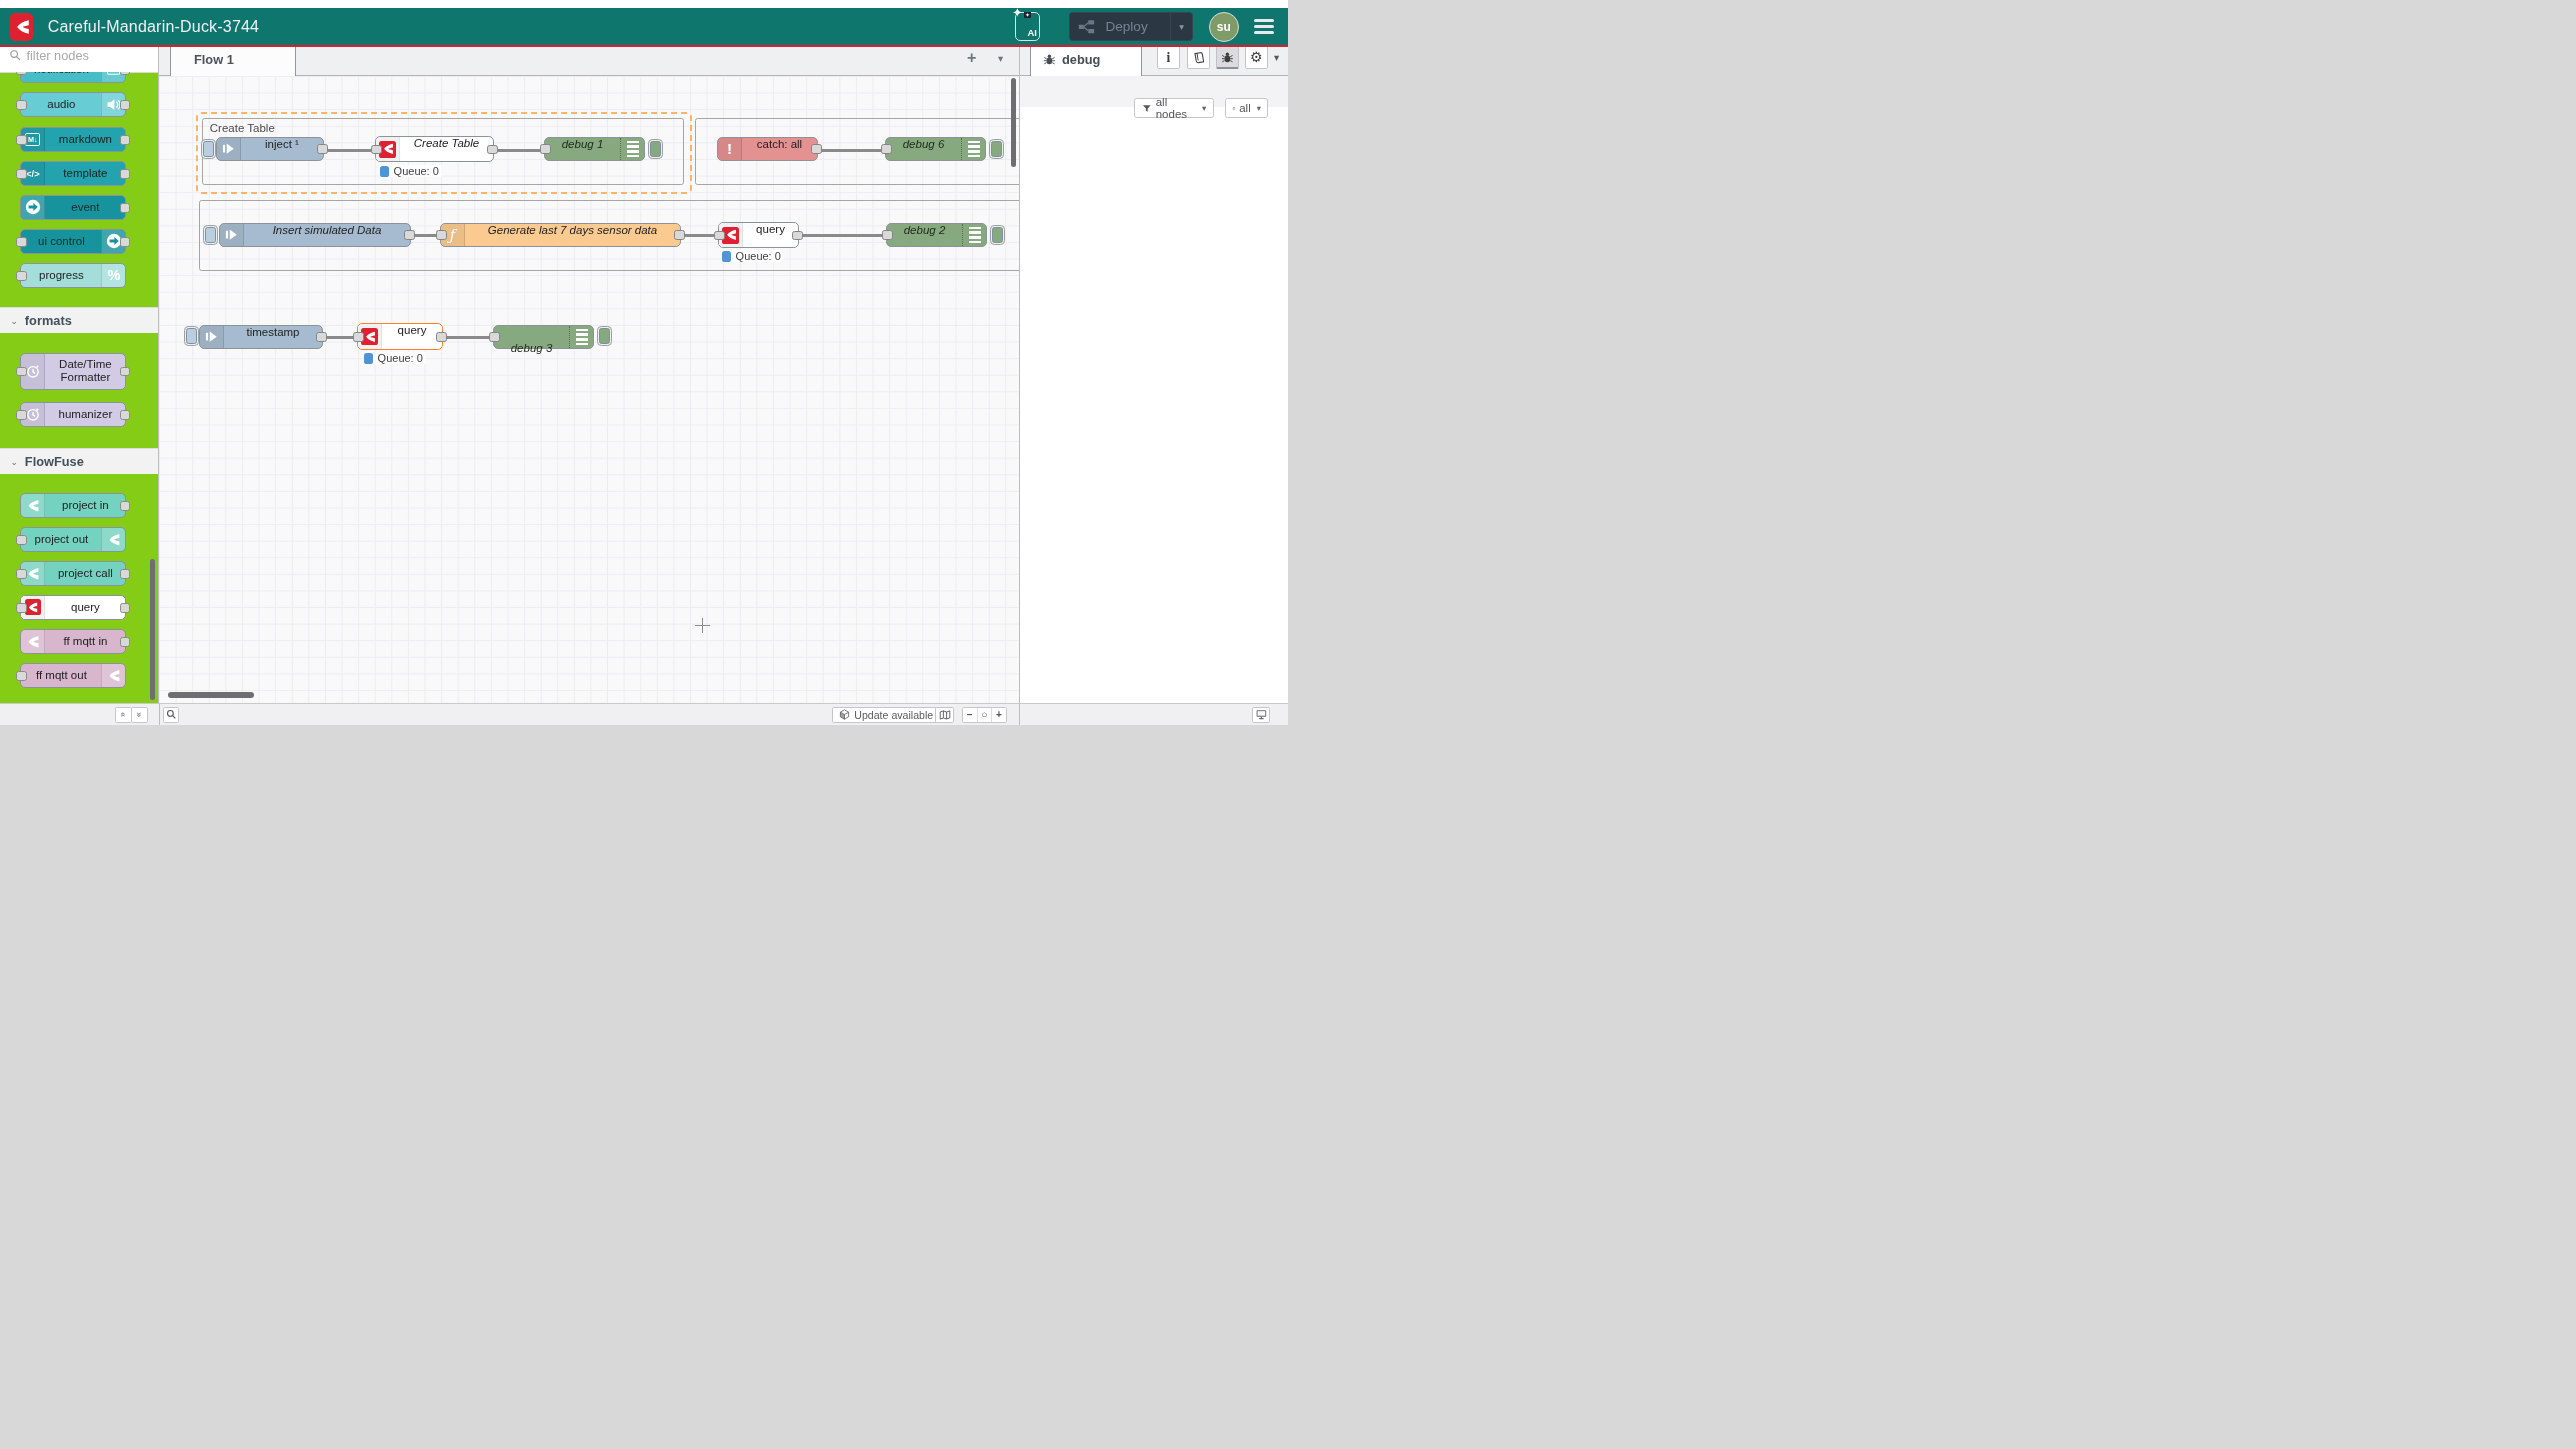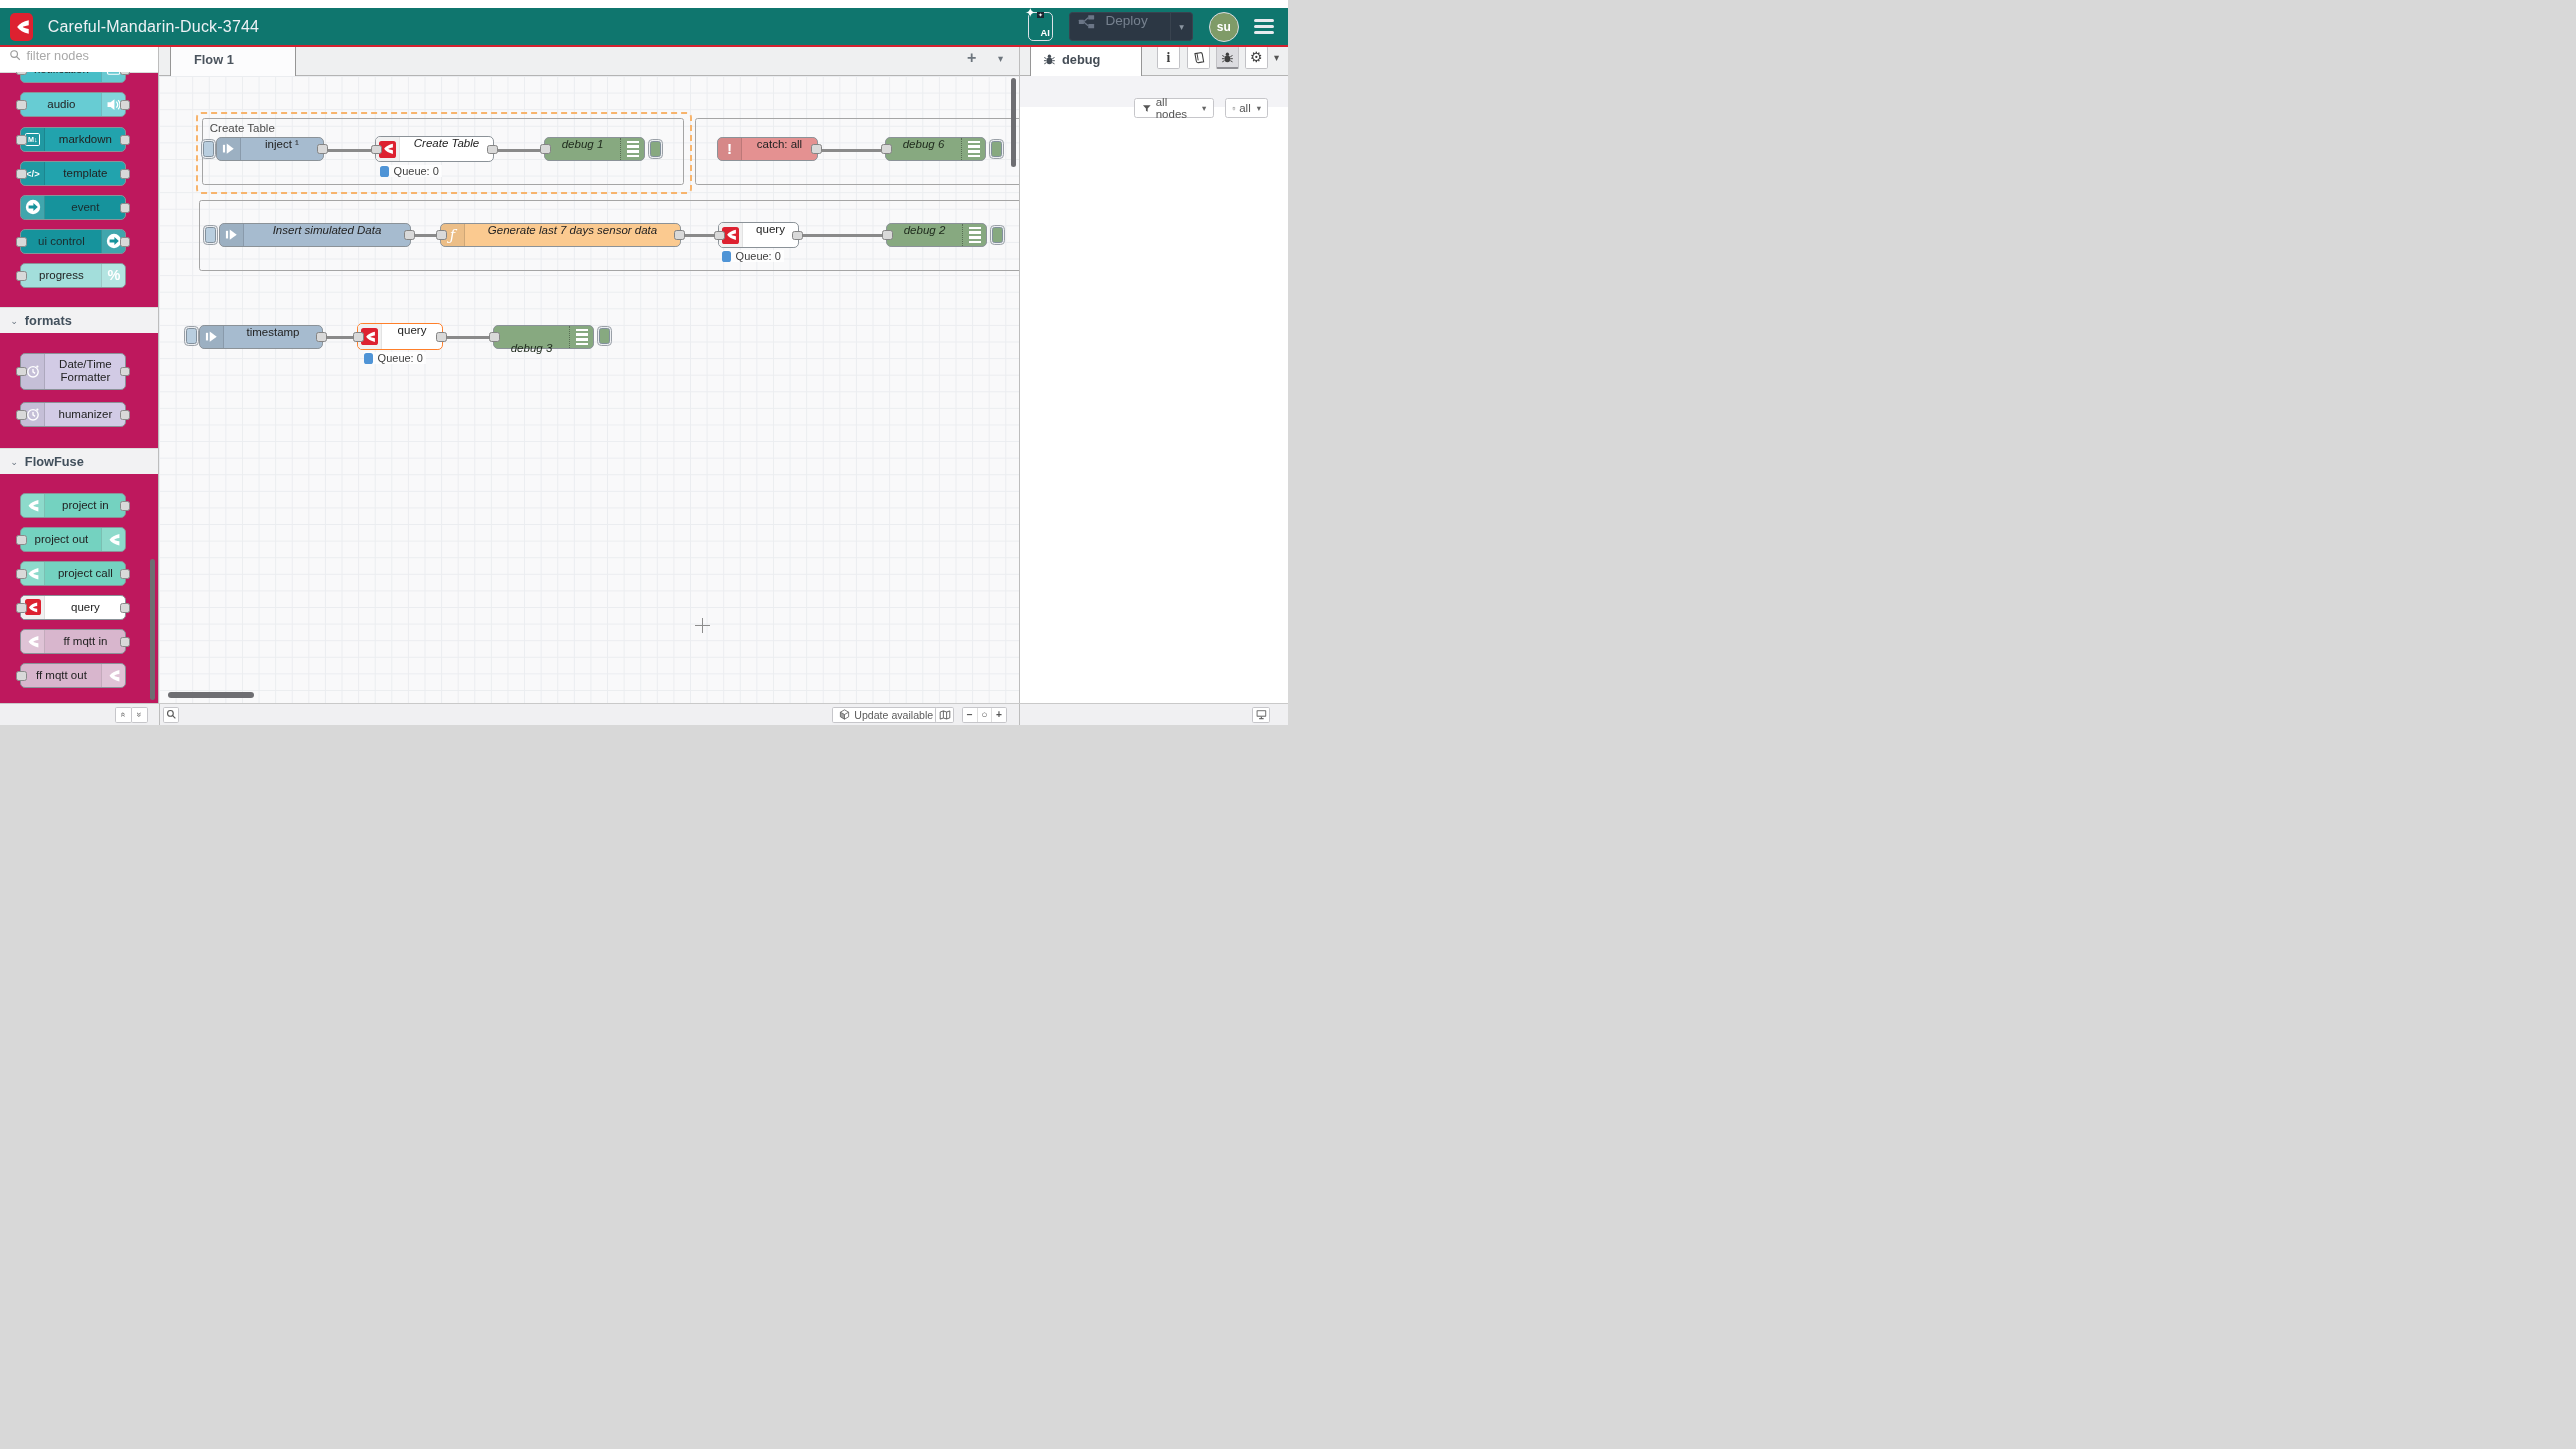--- a/index.html
+++ b/index.html
@@ -7,28 +7,28 @@
   
   .hdr{position:absolute;left:0;top:8px;width:100%;height:37px;background:#0f766e;border-bottom:2.6px solid #d5202f;display:flex;align-items:center;z-index:50;}
   .logo{width:23px;height:28px;background:#dd2130;border-radius:5.1px;margin-left:10.2px;display:flex;align-items:center;justify-content:center;}
   .logo svg{width:18px;height:18px;}
   .hdr-title{color:#eef1f5;font-size:16px;font-weight:500;margin-left:14.5px;letter-spacing:0.2px;}
   .hdr-right{margin-left:auto;display:flex;align-items:center;gap:15.3px;margin-right:13.6px;}
   .ai-box{position:relative;width:23px;height:26.4px;border:1.7px solid #dde1e7;border-radius:5.1px;}
   .ai-box .ai-txt{position:absolute;right:2.6px;bottom:1.7px;color:#fff;font-weight:bold;font-size:9.4px;}
   .ai-box .spark{position:absolute;left:-4.3px;top:-6px;color:#fff;font-size:12.8px;background:transparent;line-height:1;}
   .ai-box .spark2{position:absolute;left:7.7px;top:-0.9px;color:#fff;font-size:6px;line-height:1;background:#1d2530;padding:0 0.9px;}
-  .deploy{display:flex;align-items:flex-start;height:26.4px;background:#2c3744;border:0.9px solid #39434f;border-radius:3.4px;padding:0 8.5px 0 8.5px;color:#76818f;}
+  .deploy{display:flex;align-items:center;height:26.4px;background:#2c3744;border:0.9px solid #39434f;border-radius:3.4px;padding:0 8.5px 0 8.5px;color:#76818f;margin-left:13px;}
   .deploy .dlbl{font-size:13.6px;margin:0 22px 0 10.2px;}
   .deploy .dchev{font-size:9.4px;color:#8b95a1;padding-left:8.5px;border-left:0.9px solid #39434f;height:100%;display:flex;align-items:center;}
   .avatar{width:28px;height:28px;border-radius:50%;background:#7f9b68;border:1.7px solid #d9dde2;color:#fff;font-size:12px;font-weight:bold;display:flex;align-items:center;justify-content:center;}
   .burger{display:flex;flex-direction:column;gap:3.4px;cursor:pointer;}
   .burger i{display:block;width:20.4px;height:3px;background:#e8eaee;border-radius:1.7px;}
   
-  .palette{position:absolute;left:0;top:40px;width:159px;height:663px;background:#be185d;border-right:0.9px solid #bdbdbd;box-sizing:border-box;}
+  .palette{position:absolute;left:0;top:40px;width:159px;height:663px;background:#84cc16;border-right:0.9px solid #bdbdbd;box-sizing:border-box;}
   .search{height:31.5px;border-bottom:0.9px solid #d9d9d9;display:flex;align-items:center;padding-left:8.5px;background:#fff;}
   .search svg{width:12.8px;height:12.8px;margin-right:5.1px;}
   .search span{color:#a9a9a9;font-size:12.8px;}
   .pscroll{position:absolute;left:0;top:31.5px;right:0;bottom:0;overflow:hidden;}
   .pn{position:absolute;left:20.4px;width:106px;height:25.6px;border:0.9px solid #8b9298;border-radius:5.1px;display:flex;align-items:center;box-sizing:border-box;}
   .pn .plbl{flex:1;text-align:center;font-size:11.5px;color:#222;padding:0 3.4px;line-height:12.8px;}
   .pisec{width:23px;align-self:stretch;display:flex;align-items:center;justify-content:center;background:rgba(0,0,0,0.06);}
   .pisec.l{border-right:0.9px solid rgba(0,0,0,0.12);border-radius:4.3px 0 0 4.3px;}
   .pisec.r{border-left:0.9px solid rgba(0,0,0,0.12);border-radius:0 4.3px 4.3px 0;}
   .pisec.lt{background:rgba(255,255,255,0.18);}

